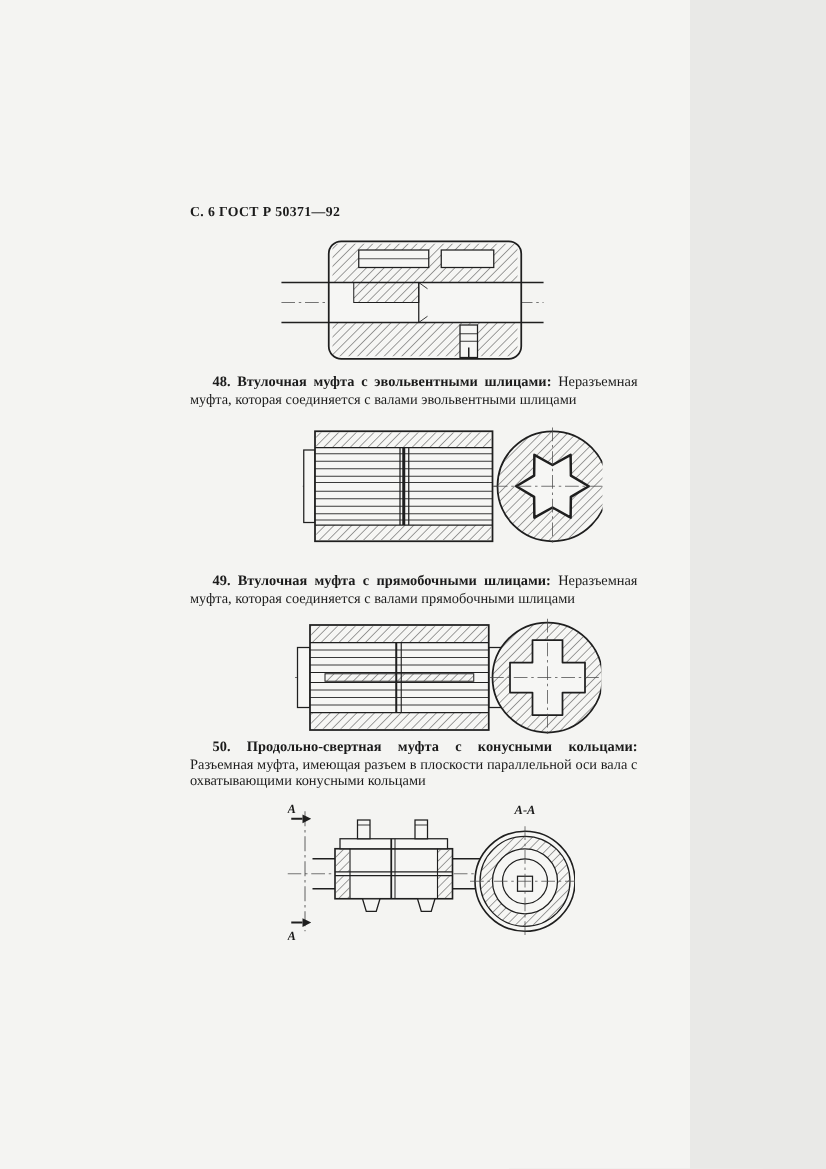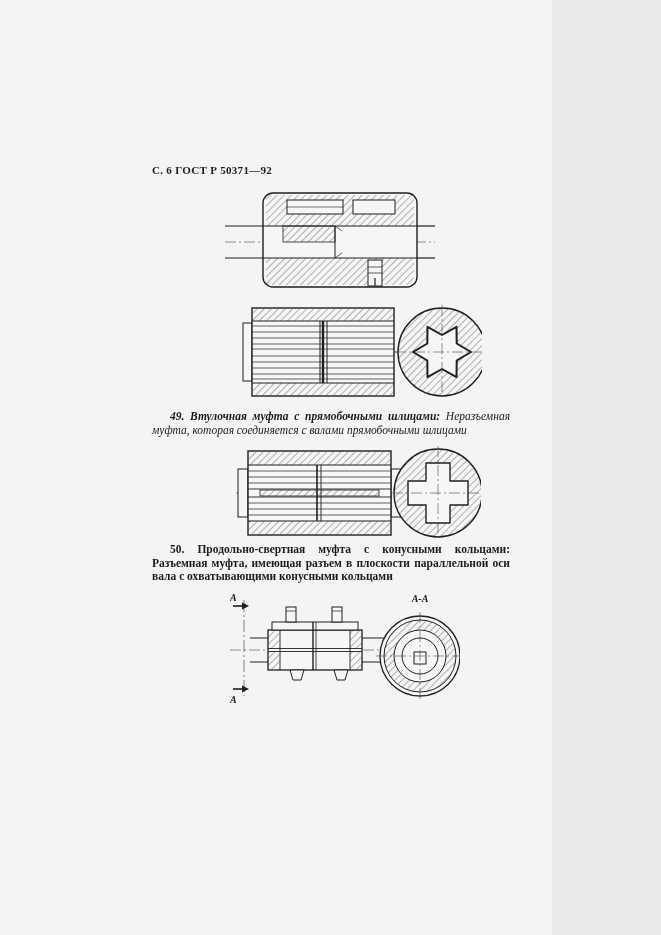--- a/index.html
+++ b/index.html
@@ -24,22 +24,22 @@
   .fig4{margin:6px 0 0 78px;}
   p.entry{
     width:358px;
     margin:0;
     font-size:11.5px;
     line-height:13.5px;
     text-align:justify;
     text-indent:18px;
   }
   p.e48{margin-top:10px;}
-  p.e49{margin-top:8px;font-style:italic;}
-  p.e50{margin-top:0;font-weight:bold;}
+  p.e49{margin-top:20px;}
+  p.e50{margin-top:0;}
   svg{display:block;}
   .svg-label{
     font-family:"Liberation Serif","DejaVu Serif",serif;
     font-style:italic;font-weight:bold;
     fill:#1b1b1b;
   }
 </style>
 </head>
 <body>
 
@@ -71,20 +71,23 @@
       <line x1="110" y1="36" x2="110" y2="68" stroke="#1f1f1f" stroke-width="1"></line>
       <line x1="110" y1="36" x2="117" y2="41" stroke="#1f1f1f" stroke-width="0.7"></line>
       <line x1="110" y1="68" x2="117" y2="63" stroke="#1f1f1f" stroke-width="0.7"></line>
       <rect x="143" y="70" width="14" height="26" fill="#f6f6f4" stroke="#1f1f1f" stroke-width="1"></rect>
       <line x1="143" y1="77" x2="157" y2="77" stroke="#1f1f1f" stroke-width="0.7"></line>
       <line x1="143" y1="83" x2="157" y2="83" stroke="#1f1f1f" stroke-width="0.7"></line>
       <line x1="150" y1="88" x2="150" y2="96" stroke="#1f1f1f" stroke-width="1.2"></line>
     </svg>
   </div>
 
+  <p class="entry e48"><b><span>48.</span>
+  <span>Втулочная муфта с эвольвентными шлицами:</span></b>
+  <span>Неразъемная муфта, которая соединяется с валами эвольвентными шлицами</span></p>
 
   <div class="fig fig2">
     <svg width="240" height="100" viewBox="0 0 240 100">
       <defs>
         <pattern id="ph2" width="5" height="5" patternUnits="userSpaceOnUse" patternTransform="rotate(45)">
           <line x1="0" y1="0" x2="0" y2="5" stroke="#2b2b2b" stroke-width="0.7"></line>
         </pattern>
       </defs>
       <line x1="0" y1="50" x2="164" y2="50" stroke="#4a4a4a" stroke-width="0.6" stroke-dasharray="11 3 2 3"></line>
       <rect x="1" y="21" width="9" height="58" fill="#f6f6f4" stroke="#1f1f1f" stroke-width="1"></rect>

